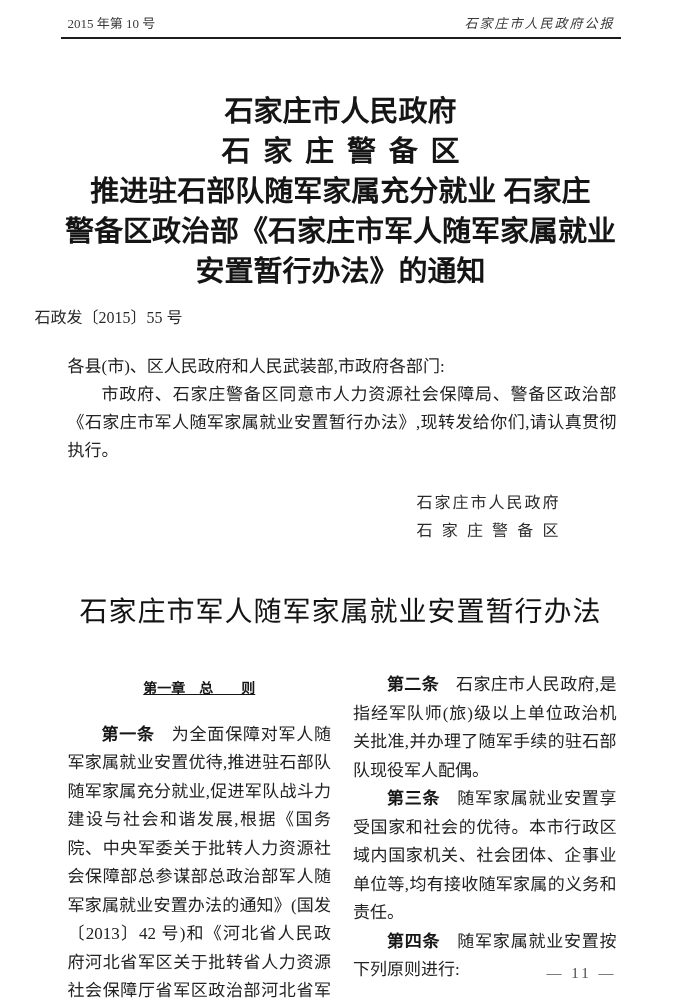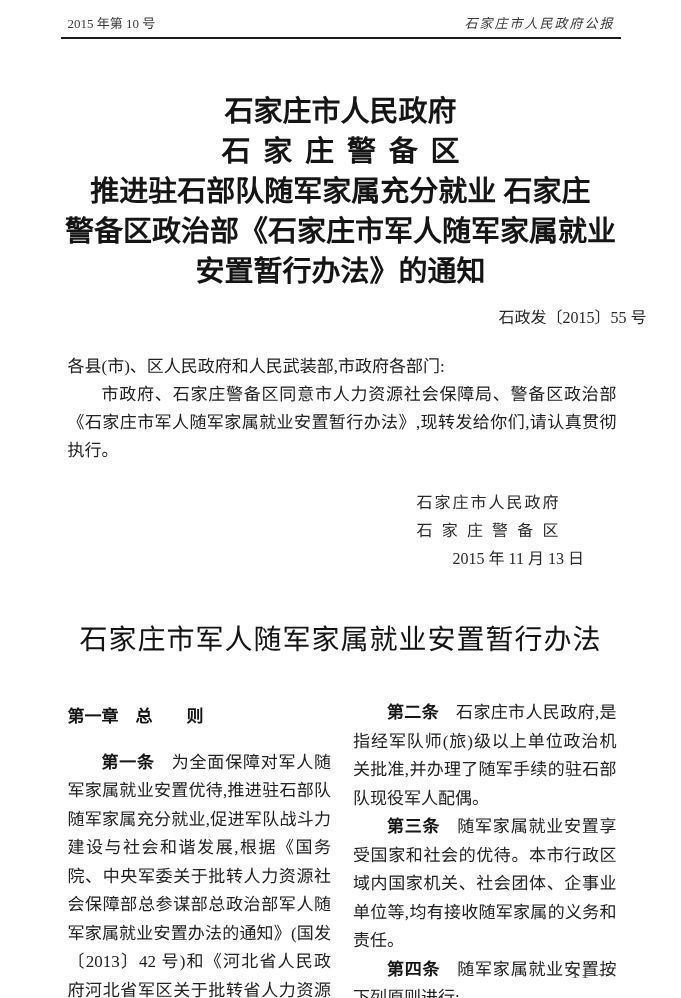--- a/index.html
+++ b/index.html
@@ -43,21 +43,21 @@
   }
   .notice-title .spread {
     display: inline-block;
     width: 238px;
     text-align: justify;
     text-align-last: justify;
     white-space: nowrap;
   }
   .doc-number {
     margin-top: 13px;
-    text-align: right;
+    text-align: left;
     font-size: 16px;
     color: #2a2a2a;
   }
   
   .notice-body {
     margin: 25px 30px 0 33px;
     font-size: 17px;
     line-height: 28px;
     text-align: justify;
     color: #222222;
@@ -95,23 +95,24 @@
     gap: 22px;
     margin: 42px 30px 0 33px;
     font-size: 17px;
     line-height: 28.5px;
     text-align: justify;
     color: #222222;
   }
   .col { flex: 1 1 0; min-width: 0; }
   .chapter-heading {
     font-weight: bold;
-    text-align: left;
-    font-size: 17px;
+    text-align: center;
+    font-size: 14px;
     color: #161616;
+    text-decoration: underline;
   }
   .chapter-heading.first { margin: 4px 0 17px 0; }
   .chapter-heading.second { margin: 19px 0 17px 0; }
   .article { margin: 0; text-indent: 2em; }
   .article b {
     font-weight: bold;
     padding-right: 1em;
     color: #161616;
   }
   
@@ -145,21 +146,20 @@
   <div class="doc-number">石政发〔2015〕55 号</div>
 
   <div class="notice-body">
     <p>各县(市)、区人民政府和人民武装部,市政府各部门:</p>
     <p class="indent">市政府、石家庄警备区同意市人力资源社会保障局、警备区政治部《石家庄市军人随军家属就业安置暂行办法》,现转发给你们,请认真贯彻执行。</p>
   </div>
 
   <div class="signature">
     <div class="sig-line">石家庄市人民政府</div>
     <div class="sig-line">石家庄警备区</div>
-    <div class="sig-date">2015 年 11 月 13 日</div>
   </div>
 
   <div class="regulation-title">石家庄市军人随军家属就业安置暂行办法</div>
 
   <div class="columns">
 
     <div class="col">
       <div class="chapter-heading first">第一章　总　　则</div>
       <p class="article"><b>第一条</b><span>为全面保障对军人随军家属就业安置优待,推进驻石部队随军家属充分就业,促进军队战斗力建设与社会和谐发展,根据《国务院、中央军委关于批转人力资源社会保障部总参谋部总政治部军人随军家属就业安置办法的通知》(国发〔2013〕42 号)和《河北省人民政府河北省军区关于批转省人力资源社会保障厅省军区政治部河北省军人随军家属就业安置实施办法的通知》(冀政〔2014〕61 号)规定,结合我市实际,制定本办法。</span></p>
     </div>

